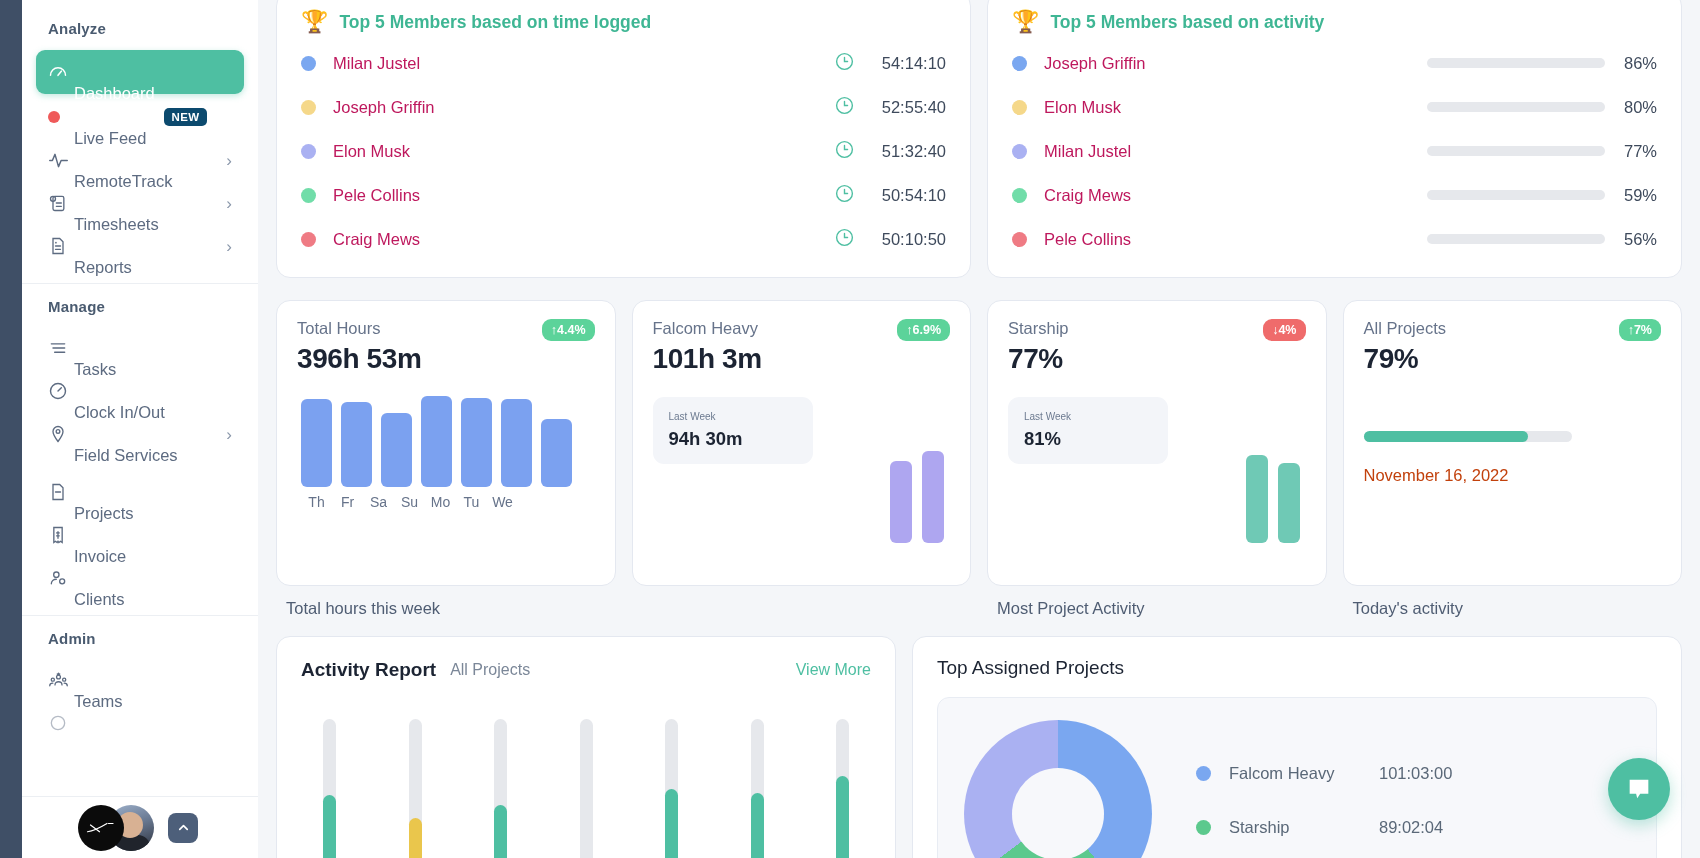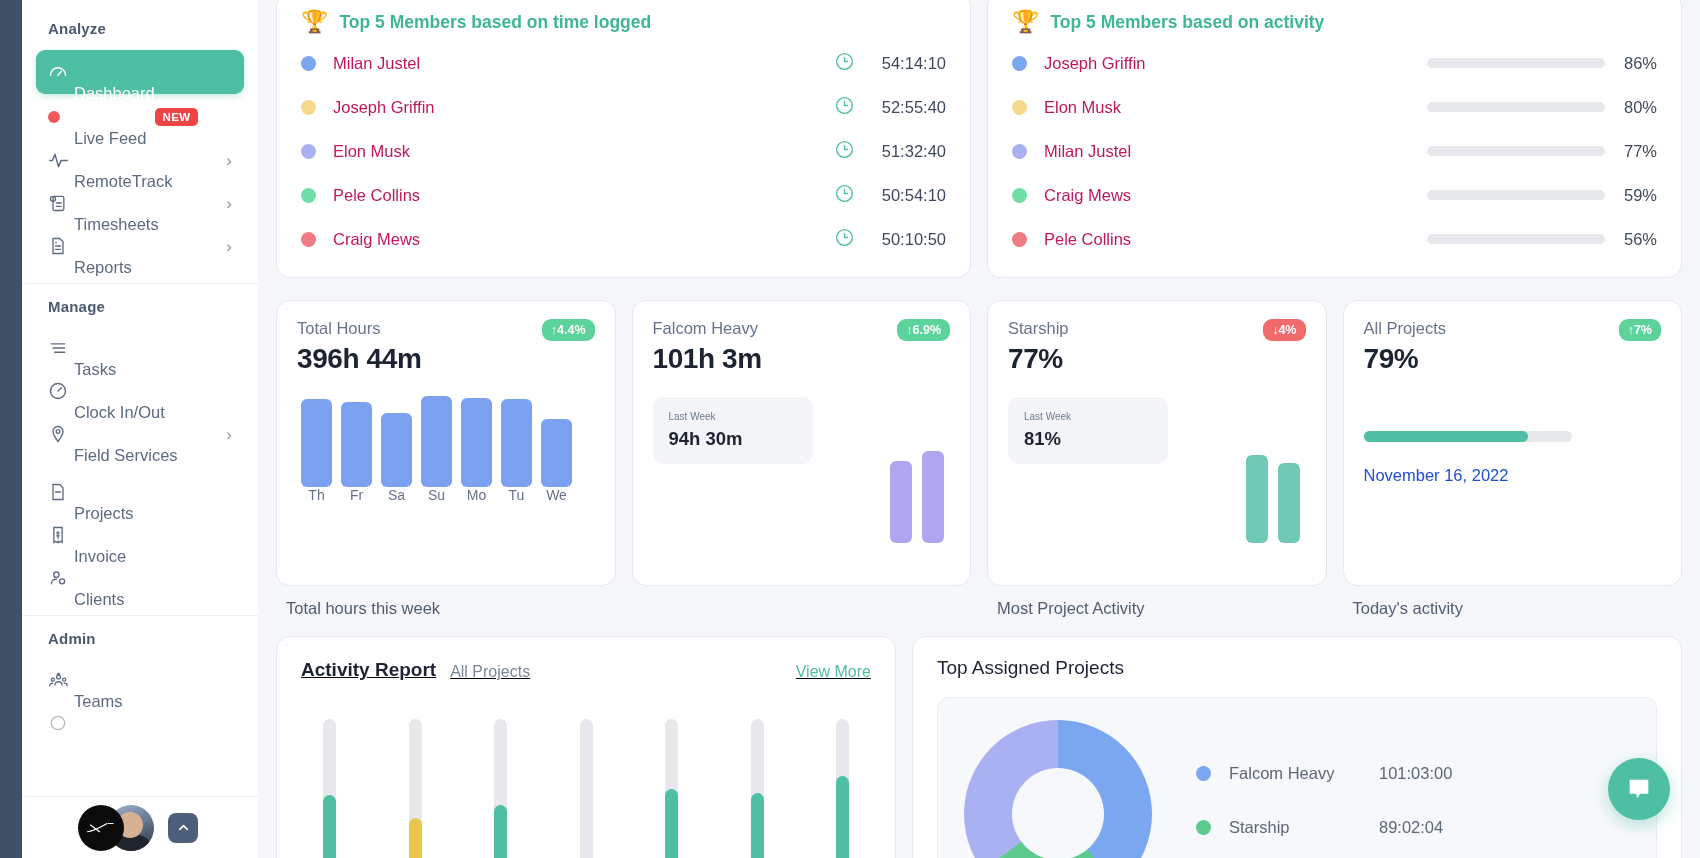--- a/index.html
+++ b/index.html
@@ -45,22 +45,22 @@
   }
   .nav-item .lbl { flex: 1; margin-top: 42px; }
   .nav-item.active {
     background: #4ebfa2; color: #fff; height: 44px;
     box-shadow: 0 2px 6px rgba(78,191,162,.35);
   }
   .nav-item.active .ico { color: #fff; }
   .chev { color: #8b98ab; font-size: 17px; line-height: 1; }
   .dot-red { width: 12px; height: 12px; border-radius: 50%; background: #ef5a5a; }
   .badge-new {
-    background: #ef4444; color: #fff; font-size: 11.5px; font-weight: 700;
-    padding: 3px 7px; border-radius: 5px; margin-left: 9px; letter-spacing: .4px;
+    background: #0c4a6e; color: #fff; font-size: 11.5px; font-weight: 700;
+    padding: 3px 7px; border-radius: 5px; margin-left: 18px; letter-spacing: .4px;
   }
 
   .side-footer {
     position: absolute; left: 0; bottom: 0; width: 236px; height: 62px;
     background: #fff; border-top: 1px solid #eceff3;
     display: flex; align-items: center; padding-left: 56px; gap: 0;
   }
   .av { width: 46px; height: 46px; border-radius: 50%; position: relative; }
   .av1 { background: #0b0b0b; z-index: 2; display:flex;align-items:center;justify-content:center; }
   .av2 { background: linear-gradient(160deg,#9fb2cc 0%,#6a7a93 45%,#2a2f3a 100%); margin-left: -16px; z-index: 1; overflow:hidden; }
@@ -111,40 +111,40 @@
     font-size: 12.5px; font-weight: 700; color: #fff; border-radius: 9px;
     padding: 4px 9px; white-space: nowrap;
   }
   .pill.up { background: #5cd39a; }
   .pill.down { background: #ef6b6b; }
   .stat-value { font-size: 28px; font-weight: 700; color: #1c2433; margin-top: 2px; letter-spacing: -.4px; }
   .caption { font-size: 16.5px; color: #4f5d73; padding: 13px 4px 0 10px; }
 
   .minibars { display: flex; align-items: flex-end; gap: 9px; height: 92px; margin-top: 20px; padding-left: 4px; }
   .mb { width: 31px; border-radius: 6px; background: #7ba1f0; }
-  .mb-labels { display: flex; gap: 9px; padding-left: 4px; }
+  .mb-labels { display: flex; padding-left: 4px; margin-top: 7px; }
   .mb-labels span { width: 31px; text-align: center; font-size: 14px; color: #66738a; }
 
   .lastbox {
     background: #f3f5f9; border-radius: 11px; padding: 14px 16px;
     width: 160px; margin-top: 22px;
   }
   .lastbox .lw { font-size: 10px; color: #6c7a90; }
   .lastbox .lv { font-size: 18.5px; font-weight: 700; color: #1c2433; margin-top: 6px; }
   .duo { position: absolute; right: 26px; bottom: 42px; display: flex; gap: 10px; align-items: flex-end; }
   .duo i { display: block; width: 22px; border-radius: 6px; }
 
   .progress-track { width: 208px; height: 11px; border-radius: 7px; background: #e6e8ec; margin-top: 56px; }
   .progress-fill { height: 11px; border-radius: 7px; background: #4ebfa2; }
-  .pdate { font-size: 16.5px; color: #1d4ed8; margin-top: 24px; }
+  .pdate { font-size: 16.5px; color: #c2410c; margin-top: 24px; }
 
   
   .bottom-row { margin-top: 18px; }
   .act-card { flex: 0 0 620px; padding: 22px 24px 0 24px; height: 290px; overflow: hidden; }
-  .act-head { display: flex; align-items: flex-end; text-decoration: underline; }
+  .act-head { display: flex; align-items: center; }
   .act-title { font-size: 19px; font-weight: 700; color: #1c2433; }
   .act-sub { font-size: 16px; color: #7b8798; margin-left: 14px; }
   .view-more { margin-left: auto; color: #4ebfa2; font-size: 16px; cursor: pointer; }
   .act-chart { display: flex; justify-content: space-between; align-items: flex-end; height: 200px; margin-top: 28px; padding: 0 22px; }
   .act-col { width: 13px; height: 190px; background: #e6e8ec; border-radius: 7px; position: relative; }
   .act-col i { position: absolute; left: 0; bottom: 0; width: 13px; border-radius: 7px; display: block; }
 
   .proj-card { flex: 1; padding: 20px 24px 0 24px; height: 290px; overflow: hidden; }
   .proj-title { font-size: 19px; font-weight: 400; color: #1c2433; }
   .proj-inner {
@@ -441,21 +441,21 @@
   </div>
 
   <div class="row stats-row">
 
     <div class="stat-wrap">
       <section class="card stat-card">
         <div class="stat-head">
           <span class="stat-label">Total Hours</span>
           <span class="pill up">↑4.4%</span>
         </div>
-        <div class="stat-value">396h 44m</div>
+        <div class="stat-value">396h 53m</div>
         <div class="minibars">
           <i class="mb" style="height:88px"></i>
             <i class="mb" style="height:85px"></i>
           <i class="mb" style="height:74px"></i>
             <i class="mb" style="height:91px"></i>
           <i class="mb" style="height:89px"></i>
             <i class="mb" style="height:88px"></i>
           <i class="mb" style="height:68px"></i>
         </div>
         <div class="mb-labels">

